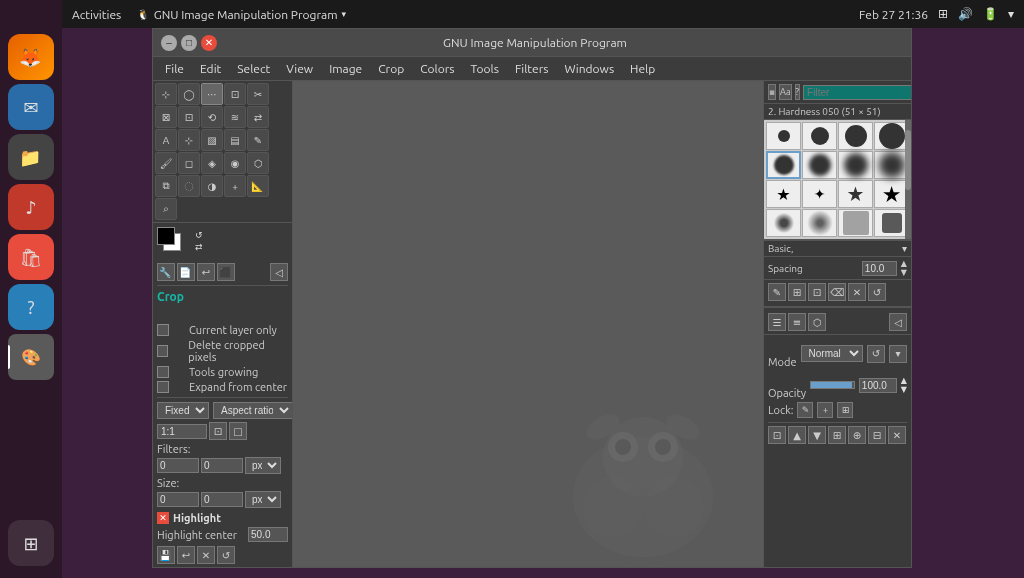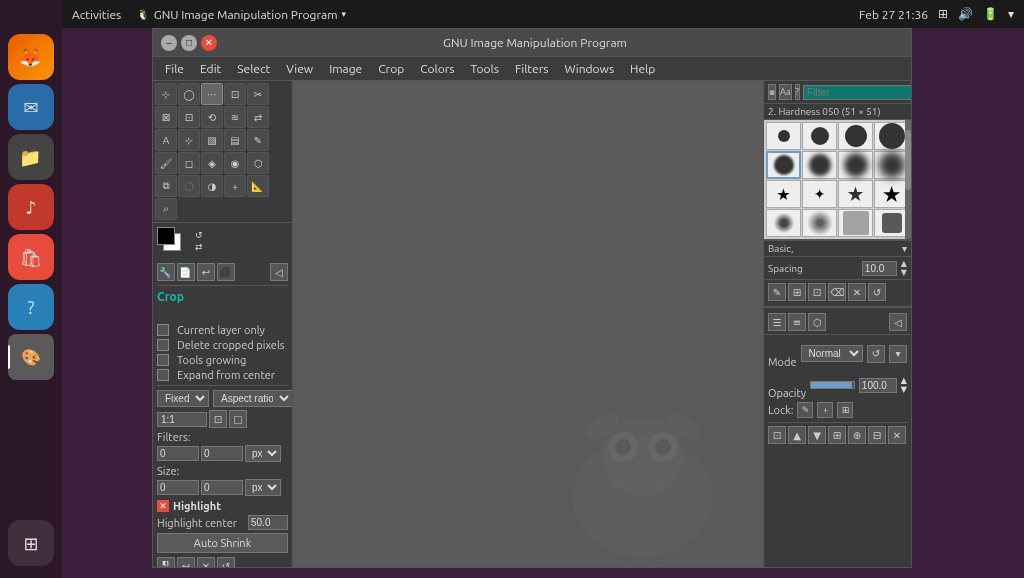--- a/index.html
+++ b/index.html
@@ -242,21 +242,21 @@
       font-size: 12px;
       color: #14b8a6;
       margin-bottom: 21px;
       font-weight: bold;
     }
 
     .option-row {
       display: flex;
       align-items: center;
       margin-bottom: 3px;
-      gap: 8px;
+      gap: 20px;
     }
 
     .option-checkbox {
       width: 12px;
       height: 12px;
       background: #555;
       border: 1px solid #888;
       cursor: pointer;
       display: flex;
       align-items: center;
@@ -835,21 +835,20 @@
         </div>
 
         <div class="highlight-opacity-row">
           <span class="highlight-opacity-label">Highlight center</span>
           <input class="highlight-opacity-input" value="50.0" type="text" style="">
         </div>
 
         
 
         
-        <div class="auto-shrink-btn">Auto Shrink</div>
 
         
         <div class="bottom-toolbar">
           <div class="icon-btn">💾</div>
           <div class="icon-btn">↩</div>
           <div class="icon-btn">✕</div>
           <div class="icon-btn">↺</div>
         </div>
       </div>
     </div>

